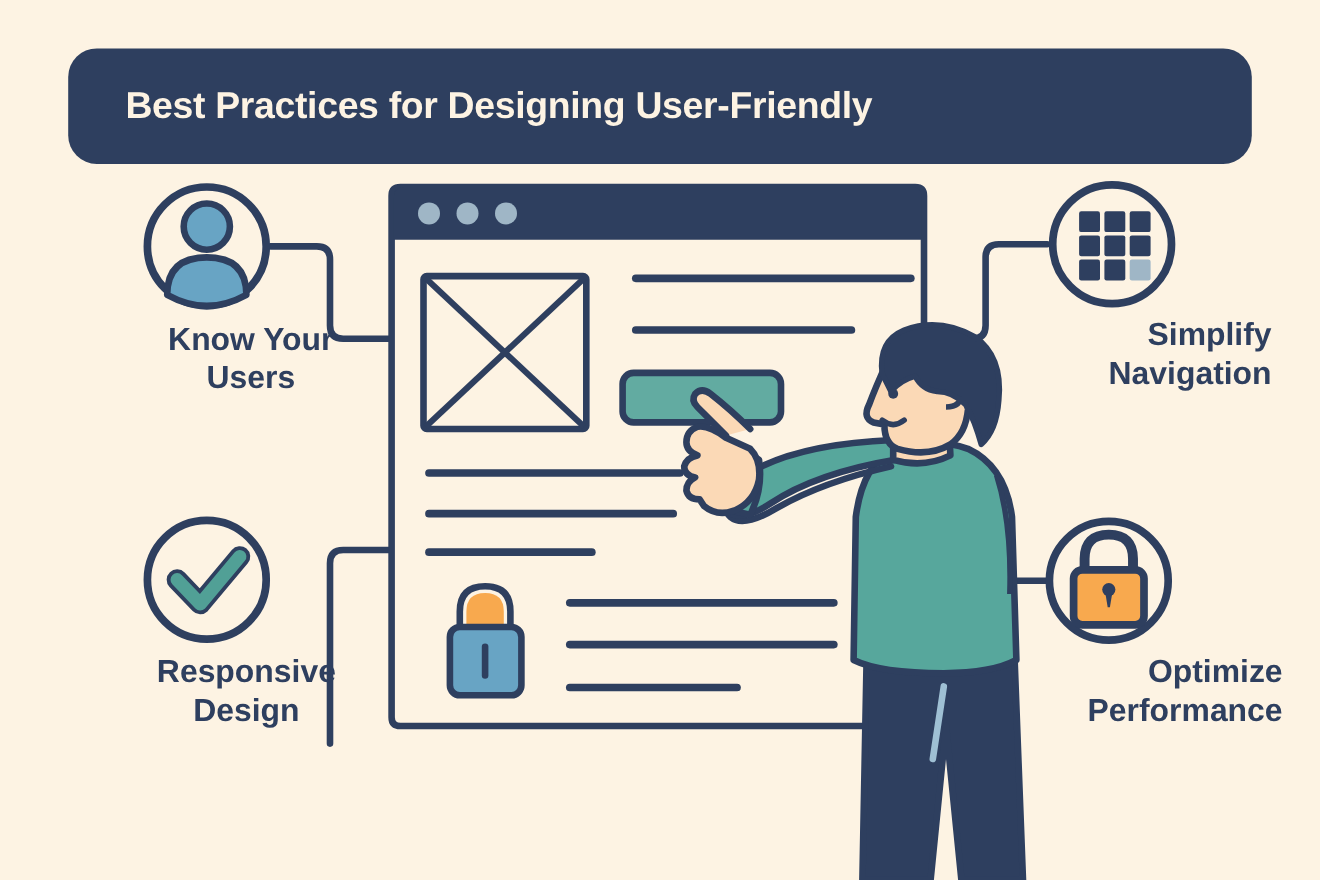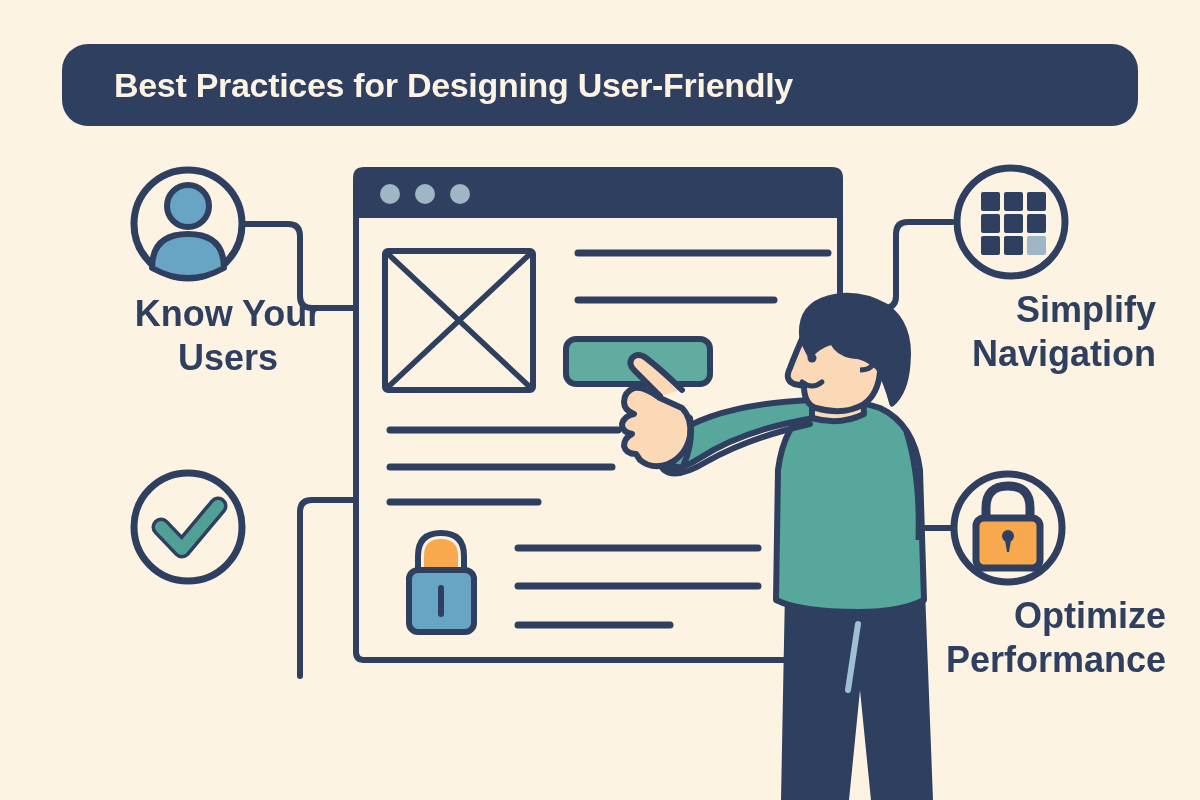--- a/index.html
+++ b/index.html
@@ -16,39 +16,39 @@
     height: 800px;
     background: #fdf3e3;
     overflow: hidden;
   }
   
   .title-banner {
     position: absolute;
     left: 62px;
     top: 44px;
     width: 1076px;
-    height: 82px;
+    height: 105px;
     background: #2e3f5f;
     border-radius: 26px;
     display: flex;
     align-items: center;
   }
   .title-text {
     color: #fdf3e3;
     font-size: 34px;
     font-weight: bold;
     letter-spacing: -0.3px;
     margin-left: 52px;
     font-family: "Liberation Sans", sans-serif;
   }
   
   .node-label {
     position: absolute;
     color: #2e3f5f;
-    font-size: 36px;
+    font-size: 29px;
     font-weight: bold;
     line-height: 1.22;
     font-family: "Liberation Sans", sans-serif;
     white-space: pre-line;
   }
   .label-tl { left: 108px;  top: 292px; width: 240px; text-align: center; }
   .label-bl { left: 100px;  top: 594px; width: 248px; text-align: center; }
   .label-tr { left: 908px;  top: 288px; width: 248px; text-align: right; }
   .label-br { left: 898px;  top: 594px; width: 268px; text-align: right; }
 
@@ -198,18 +198,20 @@
         <path d="M986 522 V508 Q986 486 1008 486 Q1030 486 1030 508 V522" fill="none" stroke="#2e3f5f" stroke-width="9"></path>
         <rect x="976" y="518" width="64" height="50" rx="8" fill="#f8a94e" stroke="#2e3f5f" stroke-width="7"></rect>
         <circle cx="1008" cy="536" r="6" fill="#2e3f5f"></circle>
         <path d="M1005 540 L1011 540 L1009 552 L1007 552 Z" fill="#2e3f5f"></path>
       </g>
     </g>
   </svg>
 
   <div class="node-label label-tl">Know Your
 Users</div>
+  <div class="node-label label-bl">Responsive
+Design</div>
   <div class="node-label label-tr">Simplify
 Navigation</div>
   <div class="node-label label-br">Optimize
 Performance</div>
 
 </div>
 
 </body></html>

